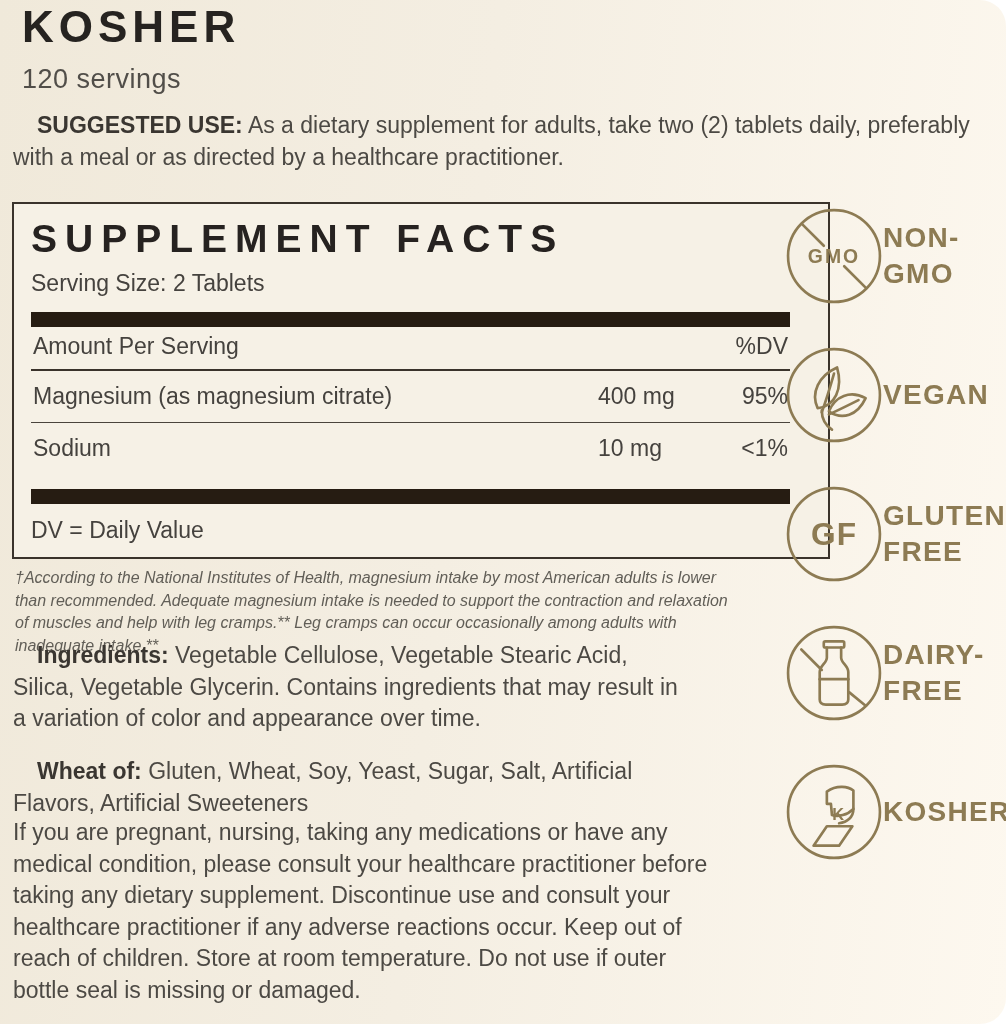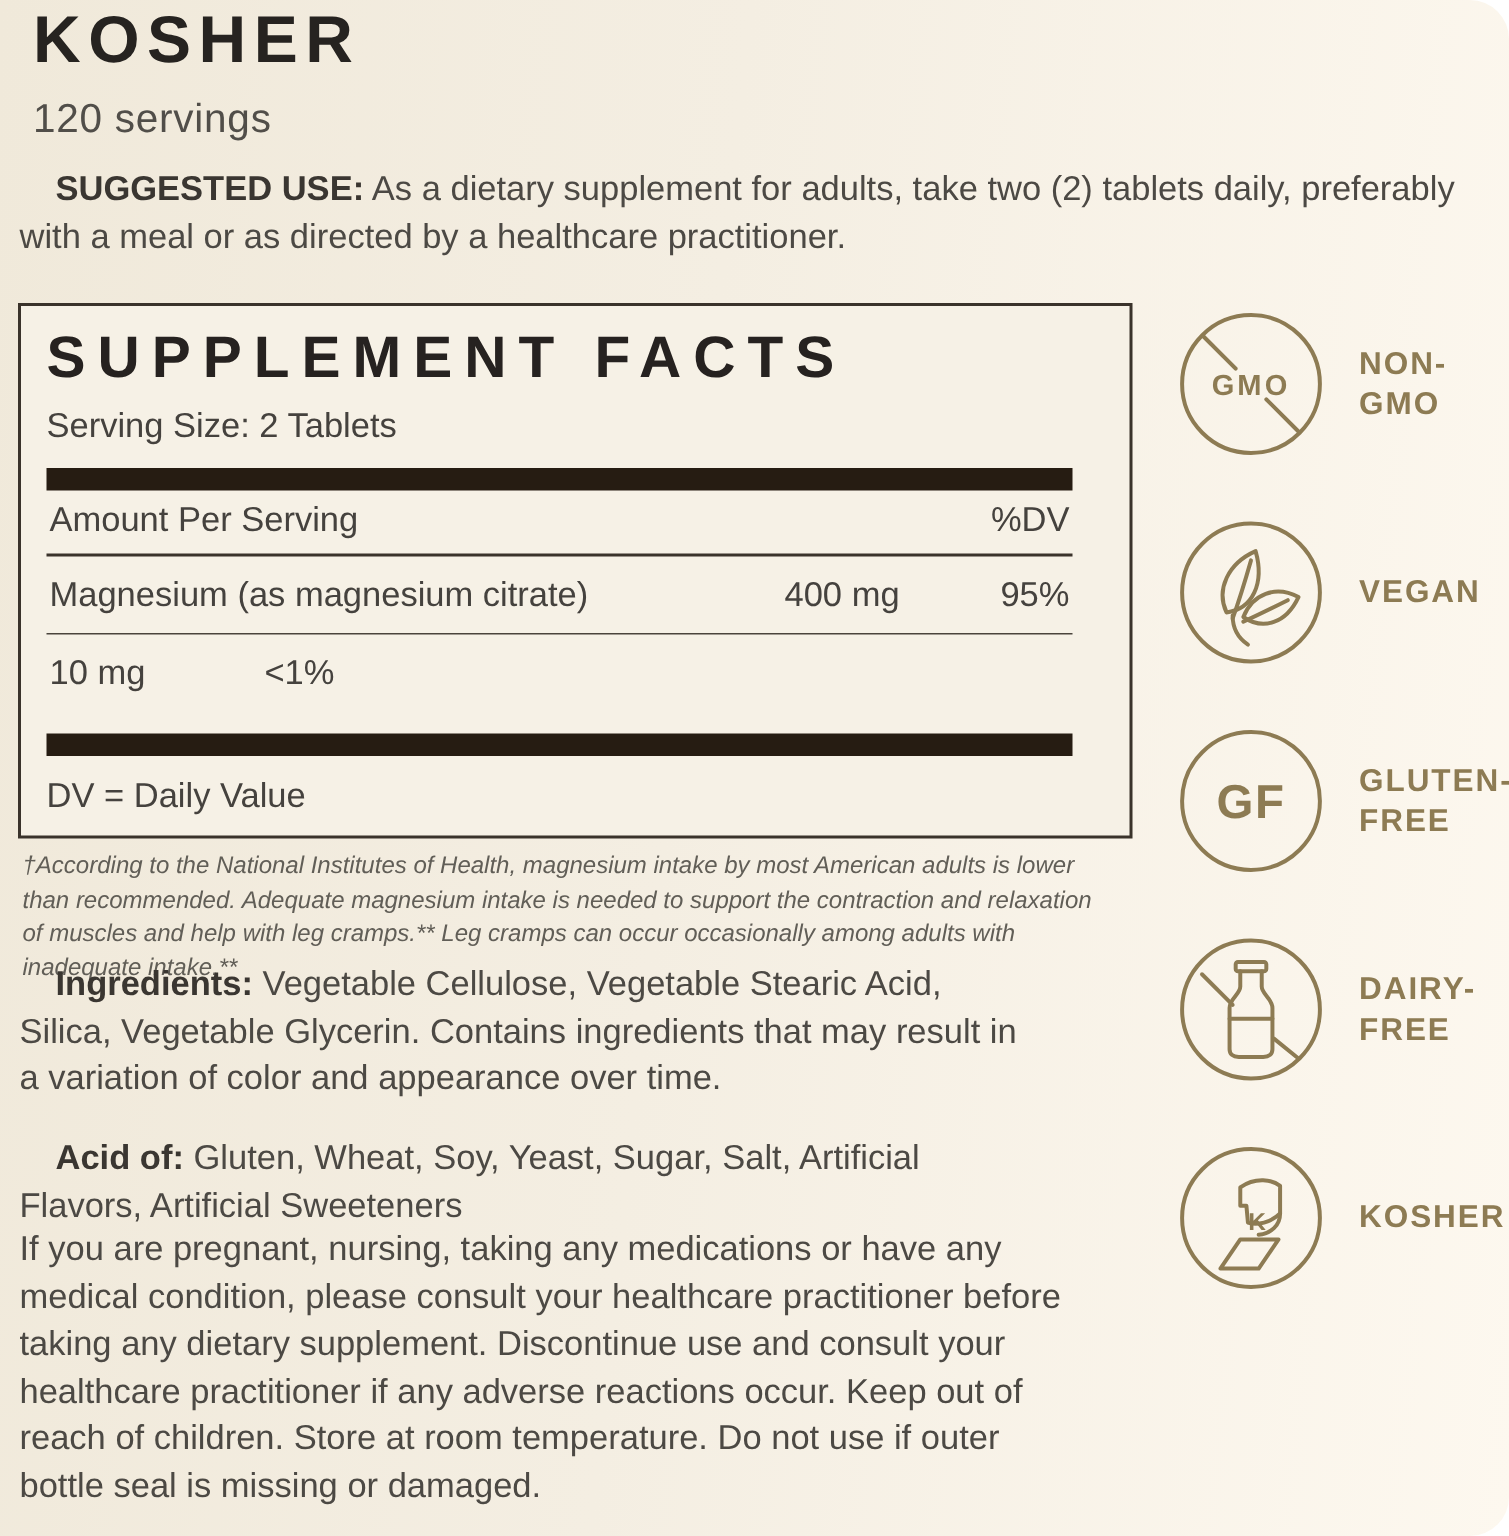--- a/index.html
+++ b/index.html
@@ -11,21 +11,21 @@
   }
   
   .hdr{position:absolute;top:4px;left:22px;}
   .h-title{font-size:44px;font-weight:800;letter-spacing:5px;color:#262320;line-height:1.05;}
   .servings{font-size:27px;color:#514e49;margin-top:14px;letter-spacing:.5px;}
   
   .su{position:absolute;top:110px;left:13px;width:985px;font-size:23px;line-height:1.38;color:#4c4944;}
   .bold-lab{font-weight:bold;color:#3a3631;margin-left:24px;}
   
   .panel{
-    position:absolute;top:202px;left:12px;width:743px;height:357px;box-sizing:border-box;
+    position:absolute;top:202px;left:12px;width:818px;height:357px;box-sizing:border-box;
     border:2px solid #3a332b;background:#f6f1e6;
     padding:14px 38px 0 17px;
   }
   .sf-title{font-size:39px;font-weight:800;letter-spacing:8px;color:#262220;line-height:1.1;}
   .sf-serving{font-size:23px;color:#45423e;margin-top:9px;}
   .bar{height:15px;background:#261c12;margin-top:15px;}
   .sf-headrow{display:flex;justify-content:space-between;align-items:center;
     font-size:23px;color:#45423e;padding:6px 2px 9px 2px;border-bottom:2px solid #3a332b;}
   .nrow{display:flex;align-items:center;font-size:23px;color:#45423e;padding:12px 2px;}
   .nrow.rule{border-bottom:1.5px solid #4a443c;}
@@ -38,21 +38,21 @@
     line-height:1.42;color:#615e57;}
   
   .para{position:absolute;left:13px;font-size:23px;line-height:1.37;color:#4c4944;}
   .p-ingredients{top:640px;width:672px;}
   .p-freeof{top:756px;width:650px;}
   .p-warning{top:817px;width:706px;}
   
   .badges{position:absolute;top:207px;left:785px;width:221px;}
   .badge{display:flex;align-items:center;margin-bottom:41px;height:98px;}
   .badge-icon{width:98px;height:98px;flex:0 0 98px;}
-  .badge-label{margin-left:23px;font-size:21px;font-weight:bold;letter-spacing:1.3px;
+  .badge-label{font-size:28px;font-weight:bold;letter-spacing:1.3px;
     color:#8d7b53;line-height:1.3;white-space:pre-line;}
   .stroke{fill:none;stroke:#8d7b53;stroke-width:2.6;stroke-linecap:round;stroke-linejoin:round;}
   .icon-txt{fill:#8d7b53;font-family:"Liberation Sans",sans-serif;font-weight:bold;}
 </style>
 </head>
 <body>
 
 <div class="label-sheet">
 
   <div class="hdr">
@@ -69,32 +69,33 @@
     <div class="sf-headrow">
       <span>Amount Per Serving</span>
       <span>%DV</span>
     </div>
     <div class="nrow rule">
       <span class="n-name">Magnesium (as magnesium citrate)</span>
       <span class="n-amt">400 mg</span>
       <span class="n-dv">95%</span>
     </div>
     <div class="nrow">
+      <span class="n-name">Sodium</span>
       <span class="n-amt">10 mg</span>
       <span class="n-dv">&lt;1%</span>
     </div>
     <div class="bar"></div>
     <div class="sf-foot">DV = Daily Value</div>
   </div>
 
   <div class="disc">†According to the National Institutes of Health, magnesium intake by most American adults is lower than recommended. Adequate magnesium intake is needed to support the contraction and relaxation of muscles and help with leg cramps.** Leg cramps can occur occasionally among adults with inadequate intake.**</div>
 
   <div class="para p-ingredients"><span class="bold-lab">Ingredients:</span><span> Vegetable Cellulose, Vegetable Stearic Acid, Silica, Vegetable Glycerin. Contains ingredients that may result in a variation of color and appearance over time.</span></div>
 
-  <div class="para p-freeof"><span class="bold-lab">Acid of:</span><span> Gluten, Wheat, Soy, Yeast, Sugar, Salt, Artificial Flavors, Artificial Sweeteners</span></div>
+  <div class="para p-freeof"><span class="bold-lab">Wheat of:</span><span> Gluten, Wheat, Soy, Yeast, Sugar, Salt, Artificial Flavors, Artificial Sweeteners</span></div>
 
   <div class="para p-warning">If you are pregnant, nursing, taking any medications or have any medical condition, please consult your healthcare practitioner before taking any dietary supplement. Discontinue use and consult your healthcare practitioner if any adverse reactions occur. Keep out of reach of children. Store at room temperature. Do not use if outer bottle seal is missing or damaged.</div>
 
   <div class="badges">
 
     <div class="badge">
       <svg class="badge-icon" viewBox="0 0 96 96">
         <circle class="stroke" cx="48" cy="48" r="45"></circle>
         <line class="stroke" x1="17" y1="17" x2="38" y2="38"></line>
         <line class="stroke" x1="58" y1="58" x2="79" y2="79"></line>

